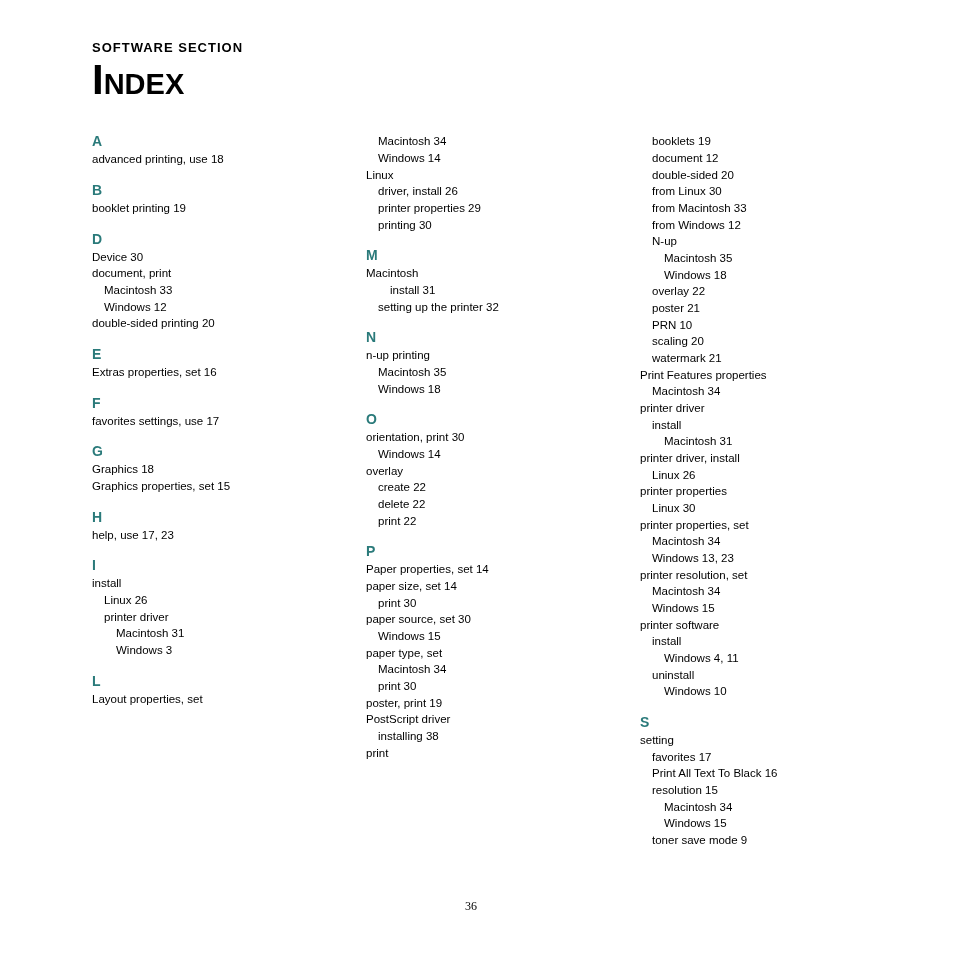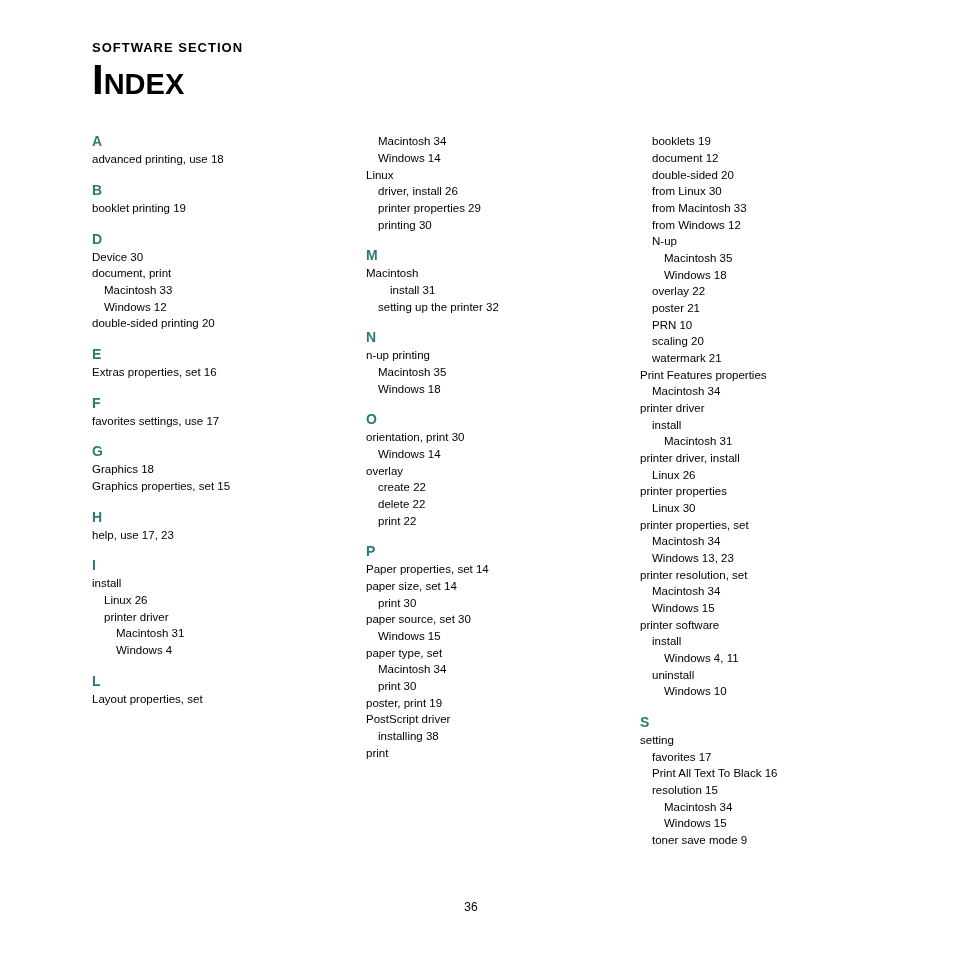--- a/index.html
+++ b/index.html
@@ -65,20 +65,21 @@
     .indent1 { padding-left: 12px; }
     .indent2 { padding-left: 24px; }
     .page-number-footer {
       text-align: center;
       margin-top: 20px;
       font-size: 12px;
       position: absolute;
       bottom: 40px;
       left: 0;
       right: 12px;
+      font-family: Liberation Serif, serif;
     }
   </style>
 </head>
 <body>
 
 <div class="page">
   <div class="header-section">
     <div class="software-section-label">
       <span class="small-caps">Software section</span>
     </div>
@@ -104,21 +105,21 @@
         <div class="index-letter">G</div>
         <div class="index-entry">Graphics 18</div>
         <div class="index-entry">Graphics properties, set 15</div>
         <div class="index-letter">H</div>
         <div class="index-entry">help, use 17, 23</div>
         <div class="index-letter">I</div>
         <div class="index-entry">install</div>
         <div class="index-entry indent1">Linux 26</div>
         <div class="index-entry indent1">printer driver</div>
         <div class="index-entry indent2">Macintosh 31</div>
-        <div class="index-entry indent2">Windows 4</div>
+        <div class="index-entry indent2">Windows 3</div>
         <div class="index-letter">L</div>
         <div class="index-entry">Layout properties, set</div>
       </div>
       <div class="column">
         <div class="index-entry indent1">Macintosh 34</div>
         <div class="index-entry indent1">Windows 14</div>
         <div class="index-entry">Linux</div>
         <div class="index-entry indent1">driver, install 26</div>
         <div class="index-entry indent1">printer properties 29</div>
         <div class="index-entry indent1">printing 30</div>

